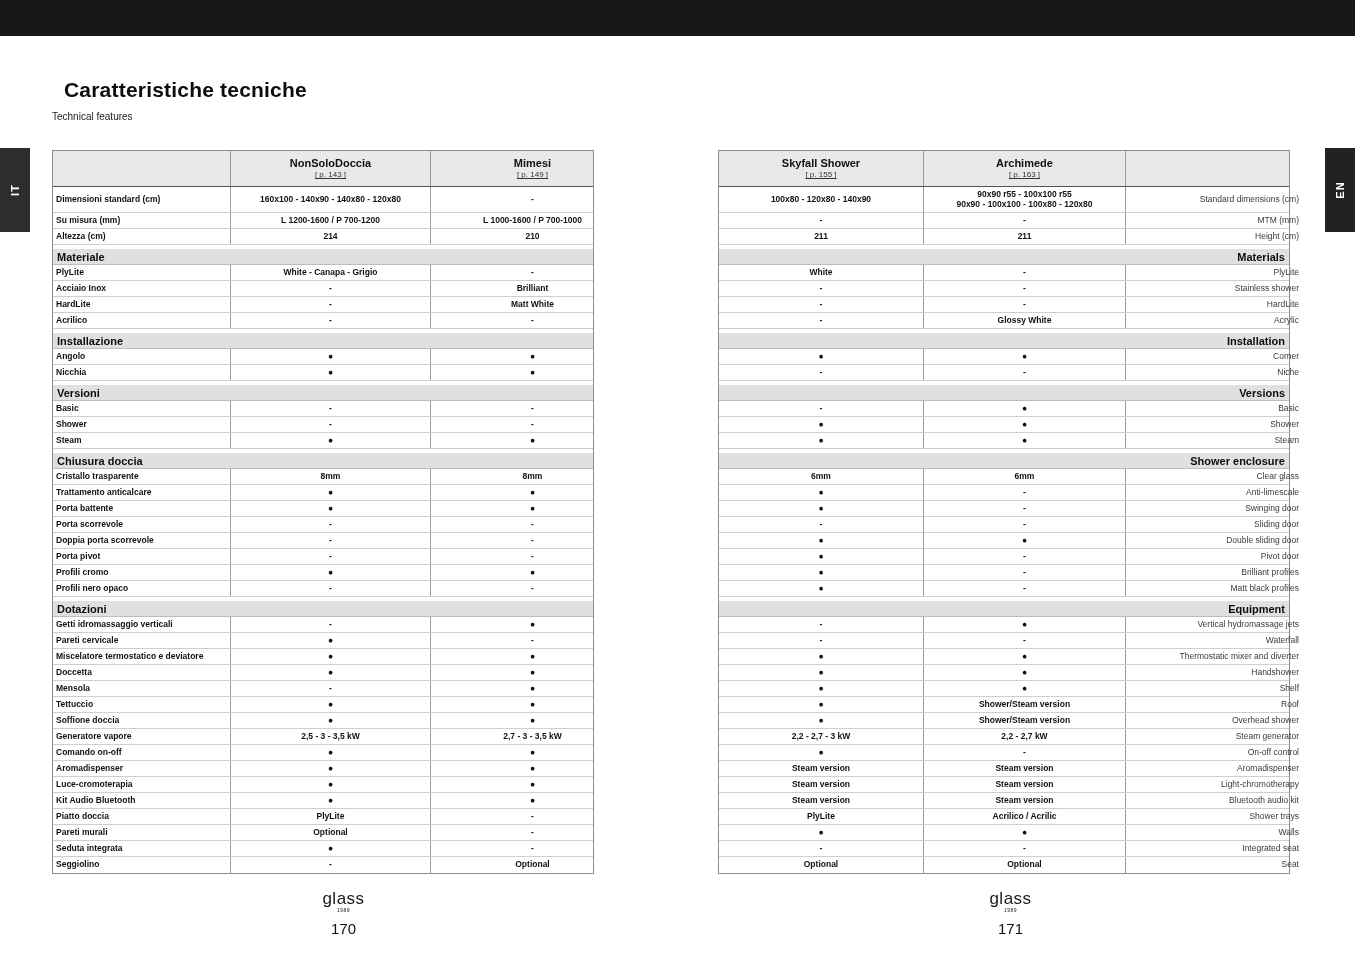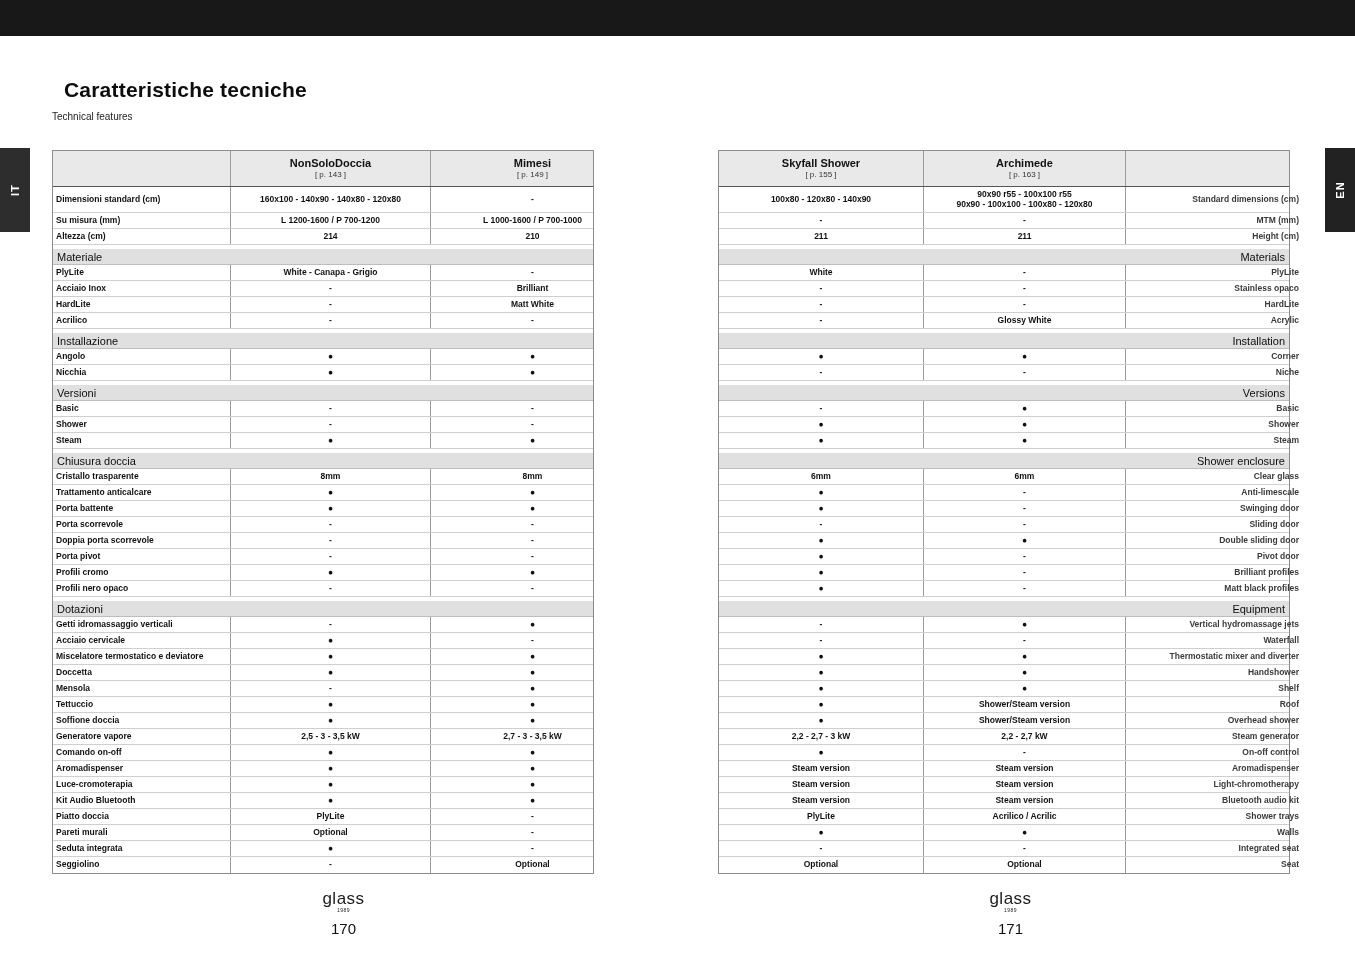--- a/index.html
+++ b/index.html
@@ -48,40 +48,40 @@
   .left-pos .row { grid-template-columns: 177px 200px 204px; }
   .right-pos .row { grid-template-columns: 204px 202px 177px; }
 
   .header-row { background: #e9e9e9; min-height: 36px; border-bottom: 1px solid #555; }
   .hcell {
     display: flex; flex-direction: column; align-items: center; justify-content: center;
     padding: 2px 2px;
   }
   .hcell + .hcell { border-left: 1px solid #9b9b9b; }
   .hname { font-size: 11px; font-weight: bold; line-height: 1.2; }
-  .href { font-size: 8px; color: #333; line-height: 1.2; }
+  .href { font-size: 8px; color: #333; line-height: 1.2; text-decoration: underline; }
 
   .data-row { min-height: 16px; border-bottom: 1px solid #cfcfcf; }
   .data-row.tall { min-height: 26px; }
   .data-row:last-child { border-bottom: none; }
   .cell {
     display: flex; align-items: center; justify-content: center;
     font-size: 8.5px; line-height: 1.15; padding: 1px 3px;
     text-align: center; white-space: pre-line;
   }
   .cell + .cell { border-left: 1px solid #9b9b9b; }
   .value-cell { font-weight: bold; color: #111; }
   .label-cell.l { justify-content: flex-start; text-align: left; font-weight: bold; color: #111; }
-  .label-cell.r { justify-content: flex-end; text-align: left; font-weight: bold; color: #3a3a3a; }
+  .label-cell.r { justify-content: flex-end; text-align: left; font-weight: normal; color: #3a3a3a; }
 
   .spacer { height: 4px; background: #fff; }
   .section-row {
     display: block;
     background: #e0e0e0;
-    font-size: 11px; font-weight: normal;
+    font-size: 11px; font-weight: bold;
     padding: 2px 4px 1px 4px;
     min-height: 16px;
     border-bottom: 1px solid #bdbdbd;
     color: #0d0d0d;
   }
   .section-row.right { text-align: right; }
 
   .footer {
     position: absolute; top: 890px;
     display: flex; flex-direction: column; align-items: center;
@@ -228,21 +228,21 @@
       <div class="cell value-cell">-</div>
     </div>
     <div class="spacer"></div>
     <div class="section-row">Dotazioni</div>
     <div class="row data-row">
       <div class="cell label-cell l">Getti idromassaggio verticali</div>
       <div class="cell value-cell">-</div>
       <div class="cell value-cell">●</div>
     </div>
     <div class="row data-row">
-      <div class="cell label-cell l">Acciaio cervicale</div>
+      <div class="cell label-cell l">Pareti cervicale</div>
       <div class="cell value-cell">●</div>
       <div class="cell value-cell">-</div>
     </div>
     <div class="row data-row">
       <div class="cell label-cell l">Miscelatore termostatico e deviatore</div>
       <div class="cell value-cell">●</div>
       <div class="cell value-cell">●</div>
     </div>
     <div class="row data-row">
       <div class="cell label-cell l">Doccetta</div>
@@ -341,21 +341,21 @@
     <div class="spacer"></div>
     <div class="section-row right">Materials</div>
     <div class="row data-row">
       <div class="cell value-cell">White</div>
       <div class="cell value-cell">-</div>
       <div class="cell label-cell r">PlyLite</div>
     </div>
     <div class="row data-row">
       <div class="cell value-cell">-</div>
       <div class="cell value-cell">-</div>
-      <div class="cell label-cell r">Stainless opaco</div>
+      <div class="cell label-cell r">Stainless shower</div>
     </div>
     <div class="row data-row">
       <div class="cell value-cell">-</div>
       <div class="cell value-cell">-</div>
       <div class="cell label-cell r">HardLite</div>
     </div>
     <div class="row data-row">
       <div class="cell value-cell">-</div>
       <div class="cell value-cell">Glossy White</div>
       <div class="cell label-cell r">Acrylic</div>

